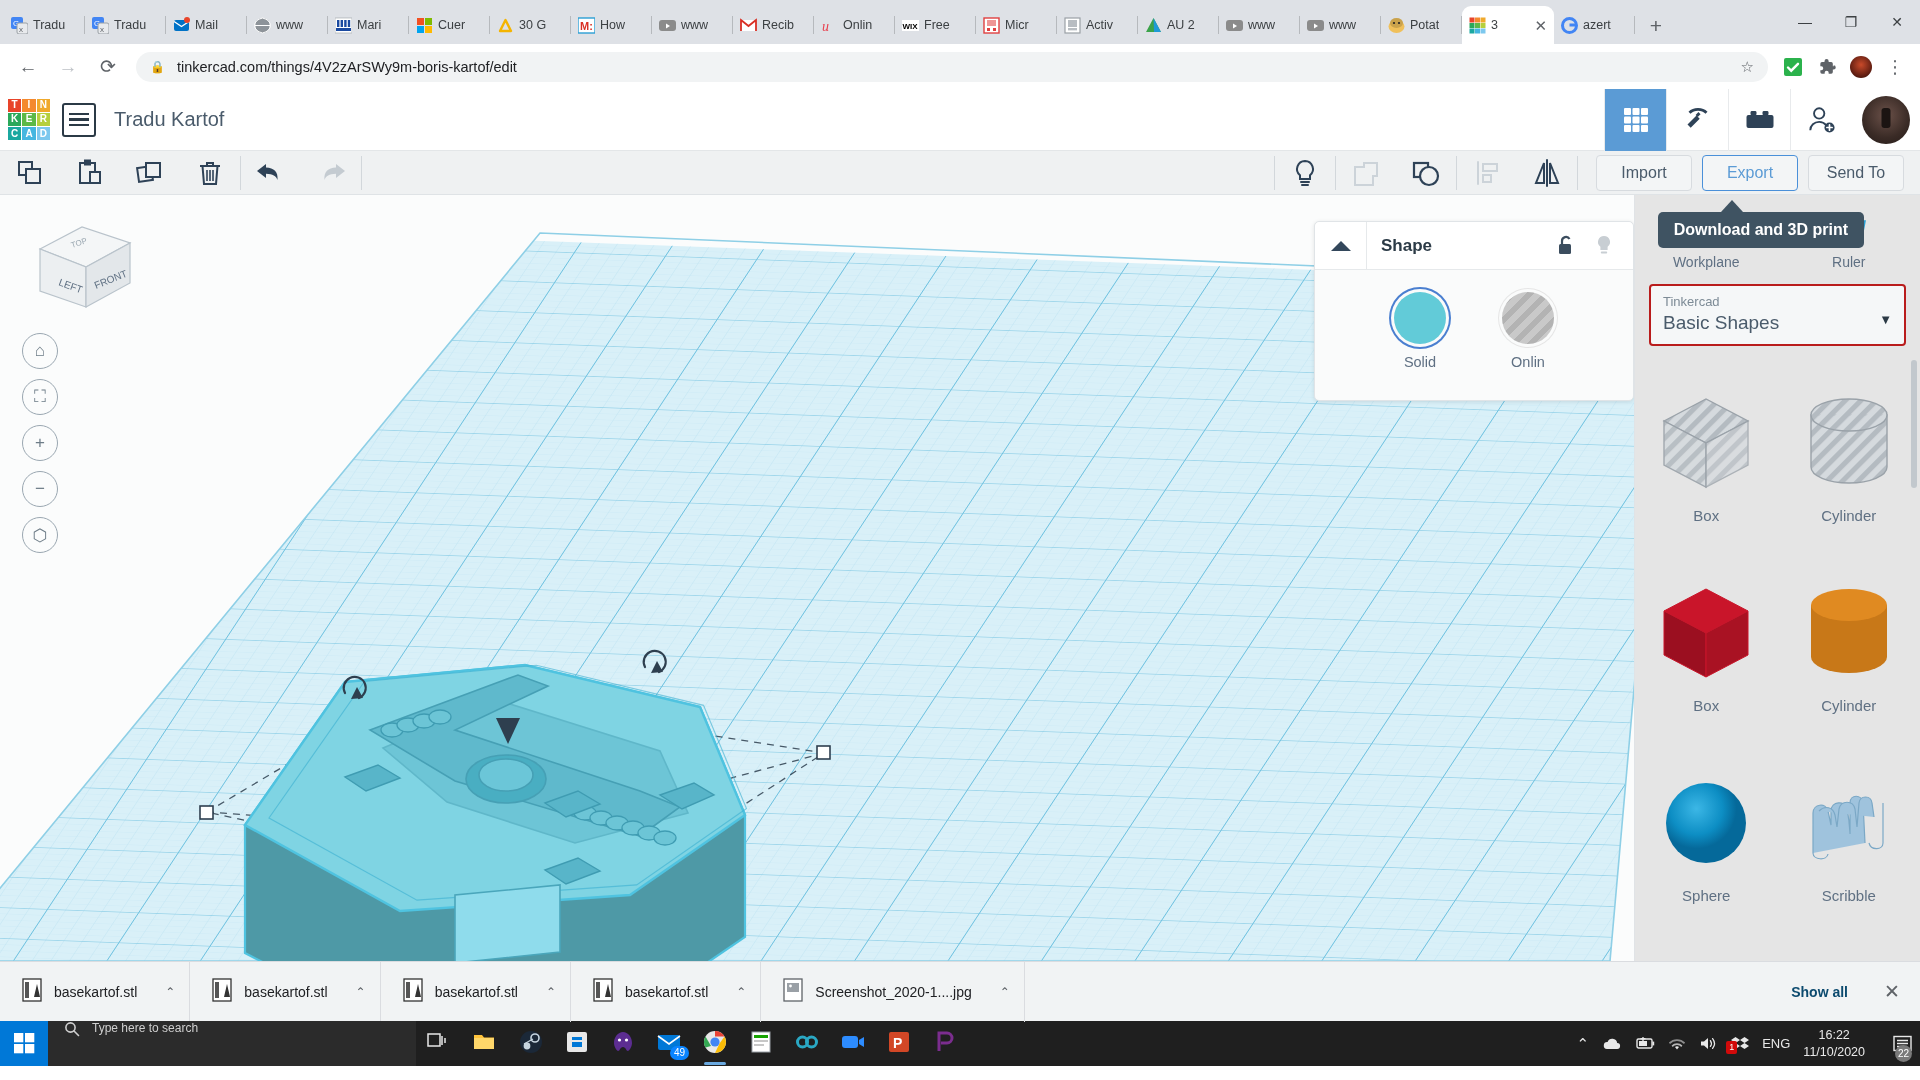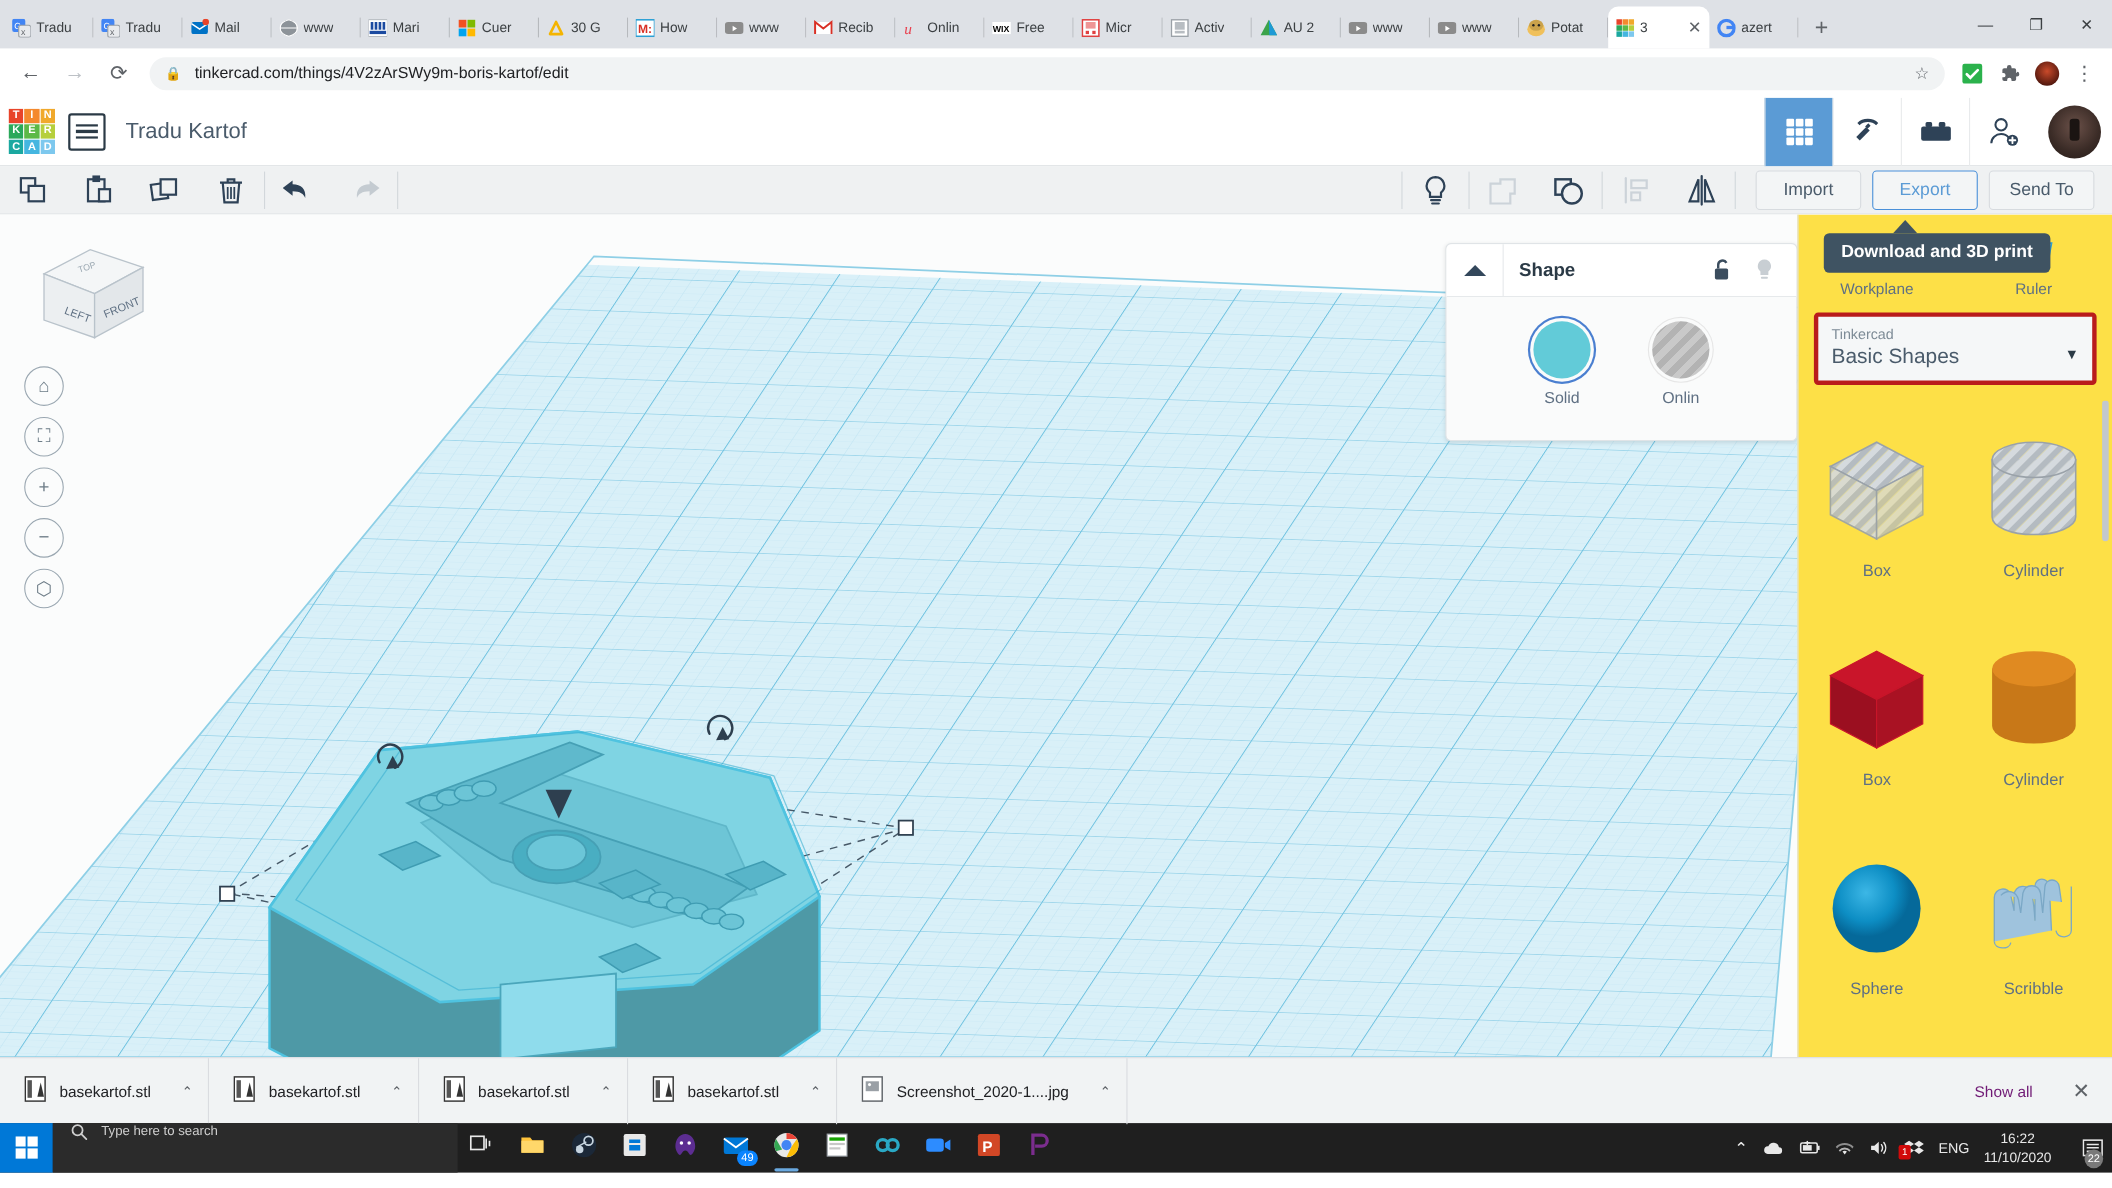--- a/index.html
+++ b/index.html
@@ -114,45 +114,45 @@
       display:flex;align-items:center; font-size:14.5px; color:#7d8b96; }
   #snap-grid { position:absolute; right:24px; bottom:12px; display:flex; align-items:center; gap:10px;
       font-size:14px; color:#5f7083; }
   #snap-grid .val { background:rgba(248,250,251,.82); border:1px solid #d7dbdf; border-radius:4px;
       padding:4px 10px; display:flex; align-items:center; gap:8px; color:#4a5b6b; }
   #panel-toggle { position:absolute; right:0; top:340px; width:22px; height:46px;
       background:#2e3f4f; border-radius:5px 0 0 5px; display:flex; align-items:center;
       justify-content:center; color:#fff; font-size:16px; }
 
   
-  #right-rail { position:absolute; right:0; top:0; bottom:0; width:286px; background:#fde047;
+  #right-rail { position:absolute; right:0; top:0; bottom:0; width:286px; background:#e5e5e5;
                 border-left:1px solid #e0e3e6; display:flex; flex-direction:column; }
   #rail-tools { display:flex; padding:18px 0 8px; }
   .rail-tool { flex:1; display:flex; flex-direction:column; align-items:center; gap:7px;
                font-size:14px; color:#5f7083; }
-  #rail-select { margin:6px 14px 0; border:4px solid #b91c1c; border-radius:4px; background:#f5f7f8;
+  #rail-select { margin:6px 14px 0; border:2px solid #b91c1c; border-radius:4px; background:#f5f7f8;
                  padding:8px 12px 10px; position:relative; }
   #rail-select .grp { font-size:13px; color:#7d8b96; }
   #rail-select .sel { font-size:19px; color:#4a5b6b; margin-top:3px; }
   #rail-select .caret { position:absolute; right:12px; top:26px; font-size:13px; color:#2b3a46; }
   #shape-grid { flex:1; margin-top:14px; display:grid; grid-template-columns:1fr 1fr;
                 gap:0px 0; align-content:start; overflow:hidden; position:relative; }
   .shape-cell { height:190px; display:flex; flex-direction:column; align-items:center;
                 justify-content:center; gap:4px; }
   .shape-cell .lbl { font-size:15px; color:#5f7083; }
   #rail-scrollbar { position:absolute; right:3px; top:0; width:6px; height:128px;
                     background:#c2c8cd; border-radius:3px; }
 
   
   #download-bar { height:60px; background:#f1f3f4; border-top:1px solid #dadce0;
                   display:flex; align-items:center; }
   .dl-item { height:60px; display:flex; align-items:center; gap:12px; padding:0 14px 0 22px;
              border-right:1px solid #dadce0; font-size:14px; color:#202124; flex:none; }
   .dl-item .caret { margin-left:16px; color:#5f6368; font-size:12px; }
-  #show-all { margin-left:auto; margin-right:22px; font-size:14px; color:#701a75; }
+  #show-all { margin-left:auto; margin-right:22px; font-size:14px; color:#0c4a6e;font-weight:bold; }
   #dl-close { width:44px;display:flex;align-items:center;justify-content:center;color:#5f6368;
               font-size:19px;margin-right:6px; }
 
   
   #taskbar { height:45px; background:#1f1f1f; display:flex; align-items:center; color:#fff; }
   #start-btn { width:48px;height:45px;background:#0078d7;display:flex;align-items:center;
                justify-content:center;flex:none; }
   #tb-search { width:368px; height:45px; background:#2b2b2b; display:flex; align-items:flex-start;
                gap:12px; padding:0 16px; font-size:12px; color:#cfcfcf; flex:none; }
   .tb-app { width:46px;height:45px;display:flex;align-items:center;justify-content:center;

